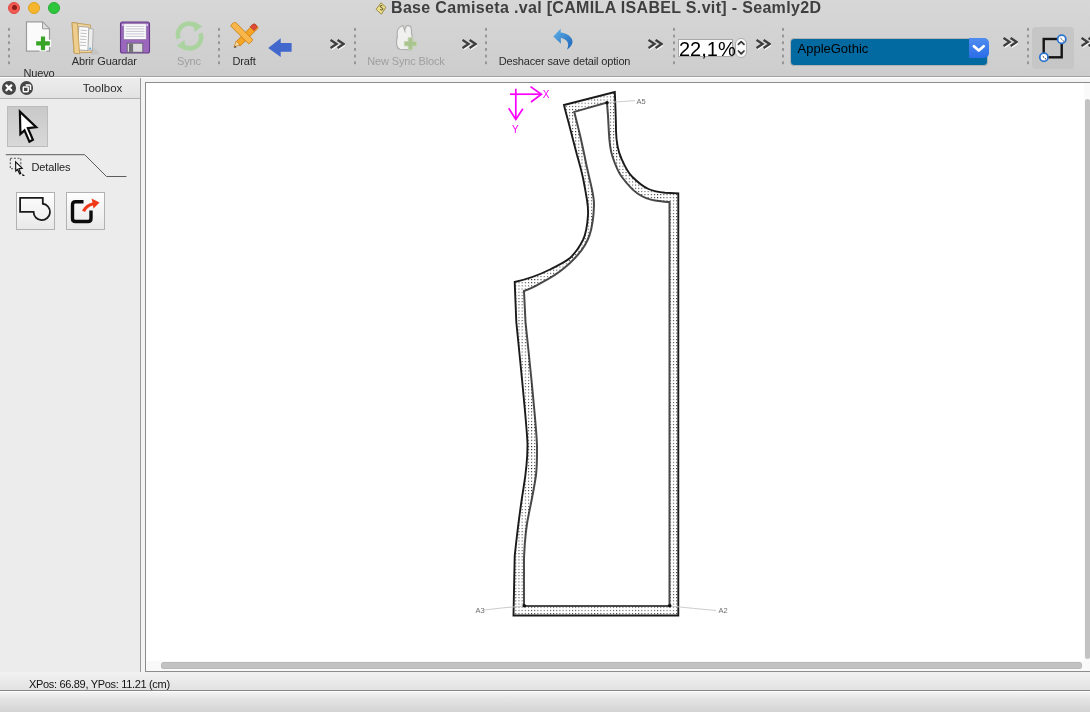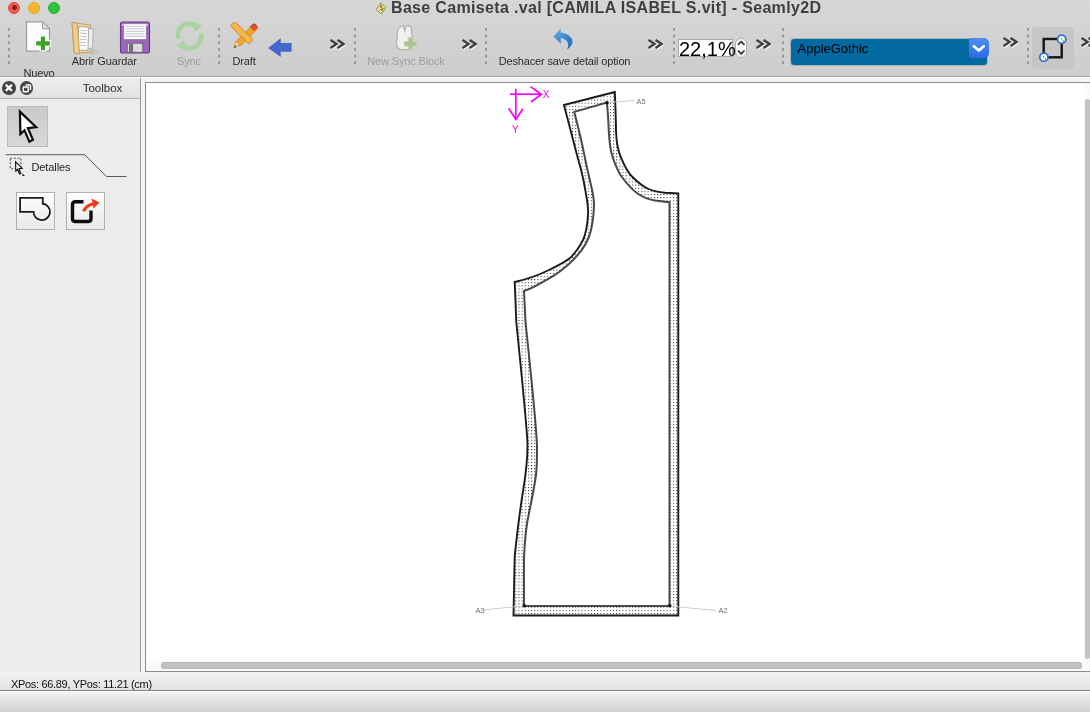--- a/index.html
+++ b/index.html
@@ -41,21 +41,21 @@
 
   
   #hsTrack { left:146px; top:661px; width:944px; height:10px; background:#f9f9f9; }
   #hsThumb { left:161px; top:661.5px; width:921px; height:7px; background:#c2c2c2; border-radius:3.5px; box-shadow:inset 0 0 0 0.5px #b0b0b0; }
   #vsTrack { left:1084px; top:83px; width:6px; height:578px; background:#fafafa; }
   #vsThumb { left:1084.5px; top:98.5px; width:5.5px; height:560px; background:#c3c3c3; border-radius:3px; }
 
   
   #status1 { left:0; top:672px; width:1090px; height:19px;
     background:linear-gradient(#f2f2f2,#e2e2e2); border-bottom:1px solid #878787;
-    font-size:11px; letter-spacing:-0.32px; color:#111; line-height:24.5px; padding-left:11px; }
+    font-size:11px; letter-spacing:-0.32px; color:#111; line-height:24.5px; padding-left:29px; }
   #status2 { left:0; top:692px; width:1090px; height:20px;
     background:linear-gradient(#f4f4f4 0%,#e6e6e6 30%,#dadada 75%,#d4d4d4 100%); }
 </style>
 </head>
 <body>
 
 <div id="header" class="abs"></div>
 <div class="abs light" style="left:8px;background:#f25a52;border:0.5px solid #dd4a42;"></div>
 <div class="abs" style="left:11.5px;top:5px;width:5px;height:5px;border-radius:50%;background:#8c1d18;"></div>
 <div class="abs light" style="left:28px;background:#f5b62d;border:0.5px solid #e0a321;"></div>

